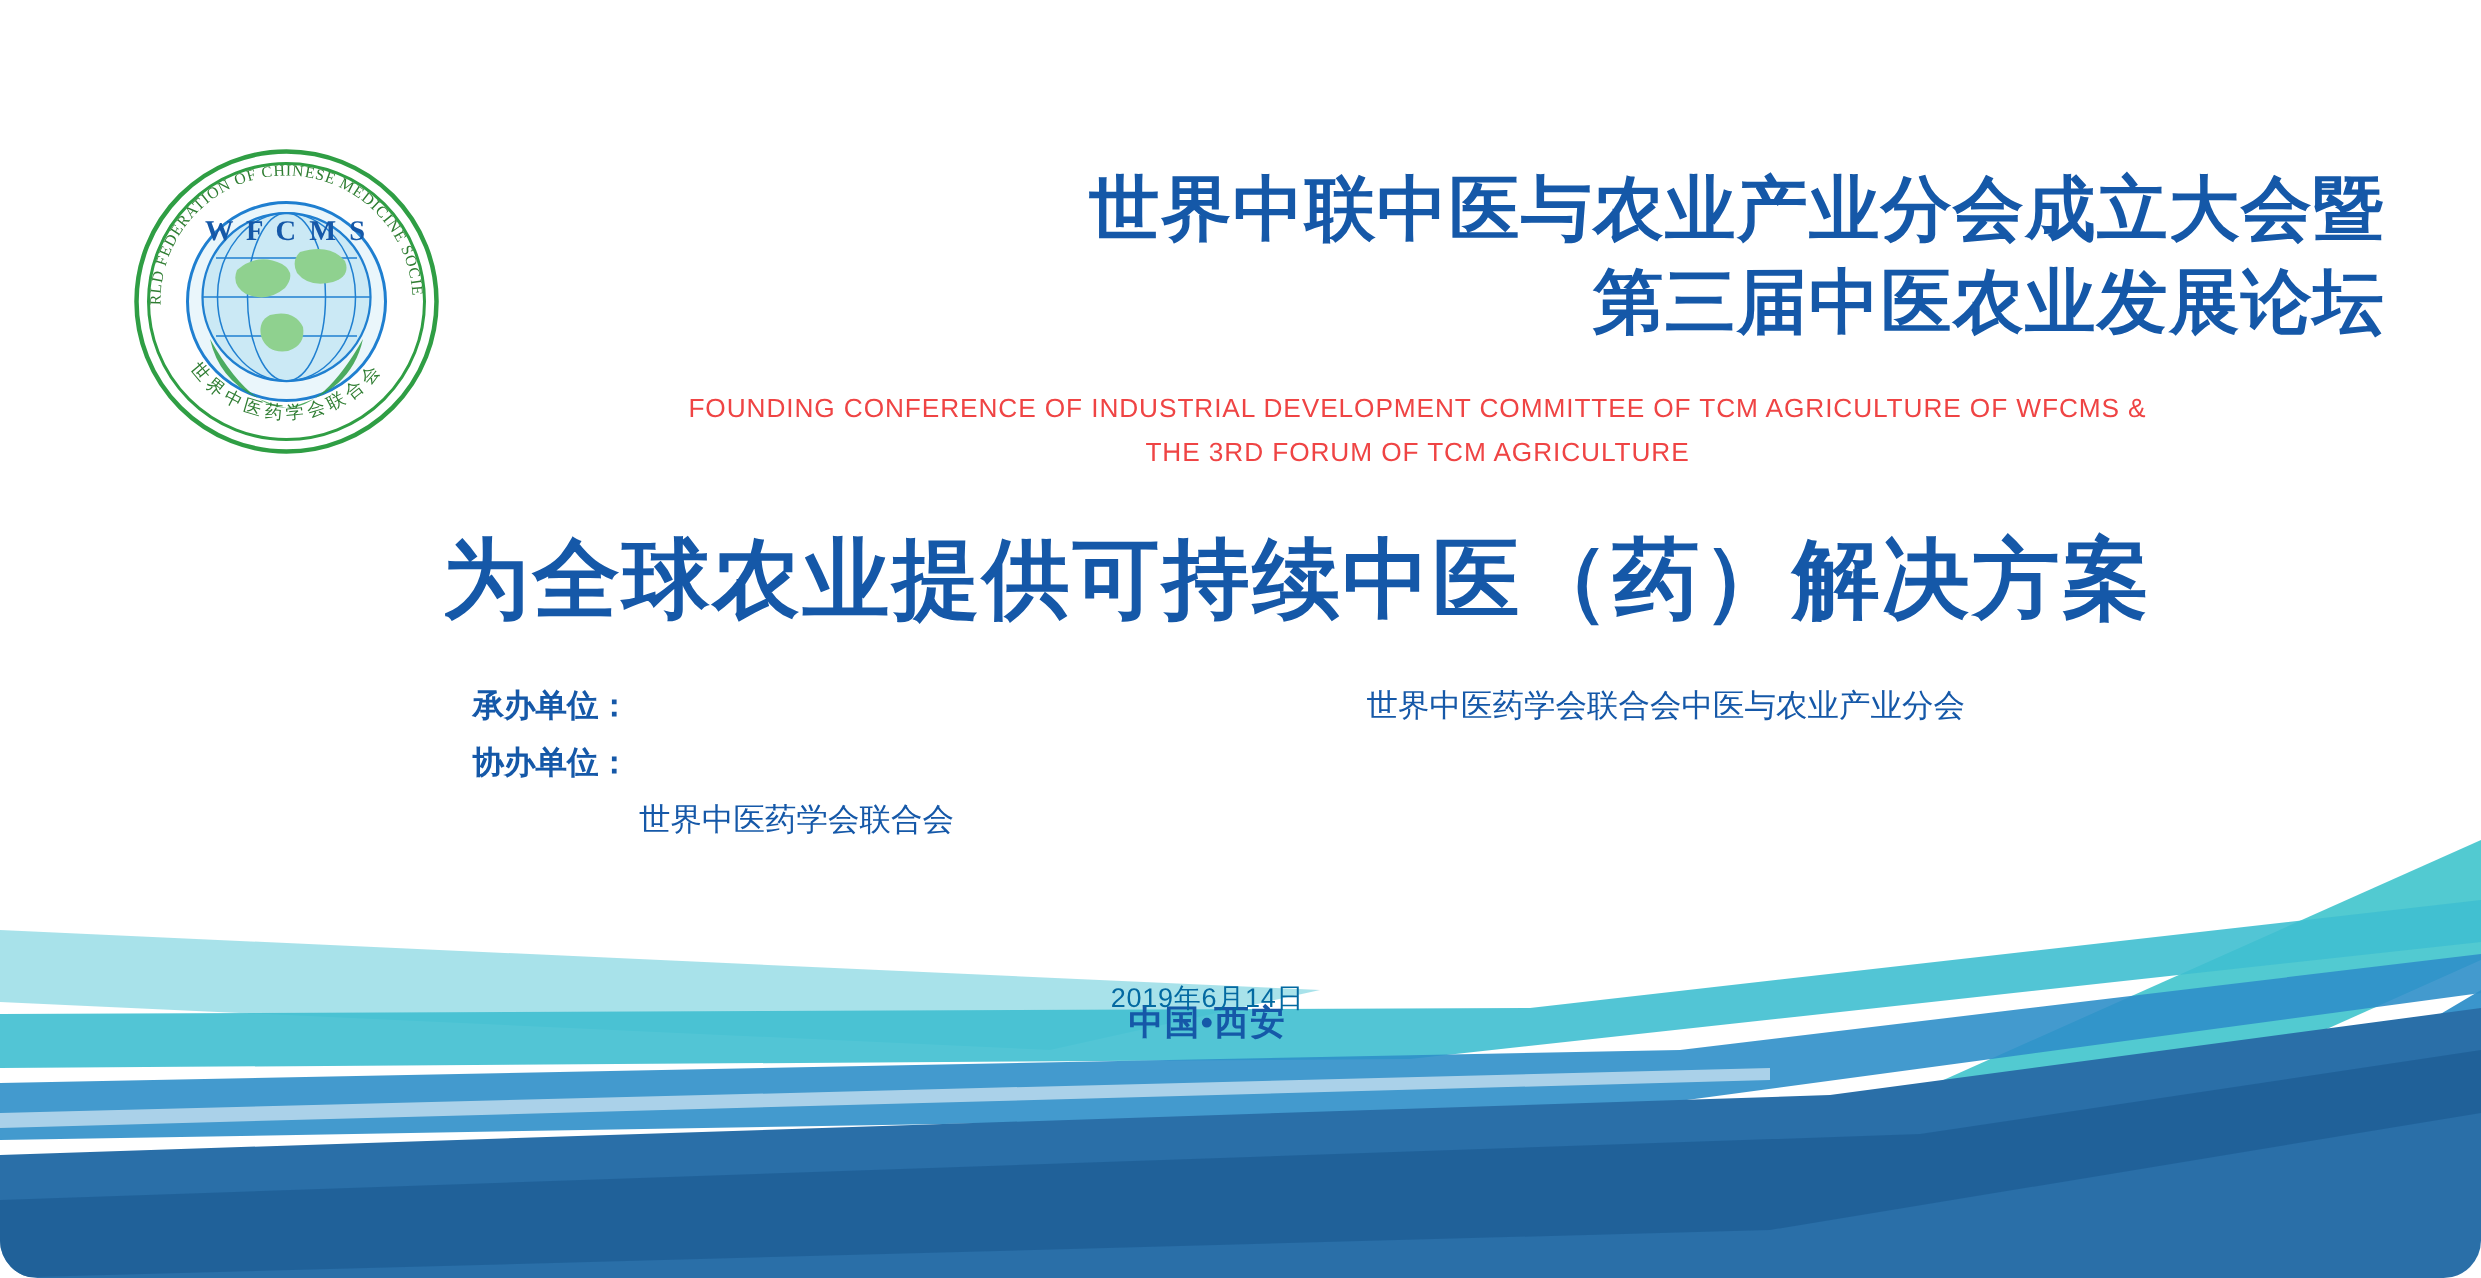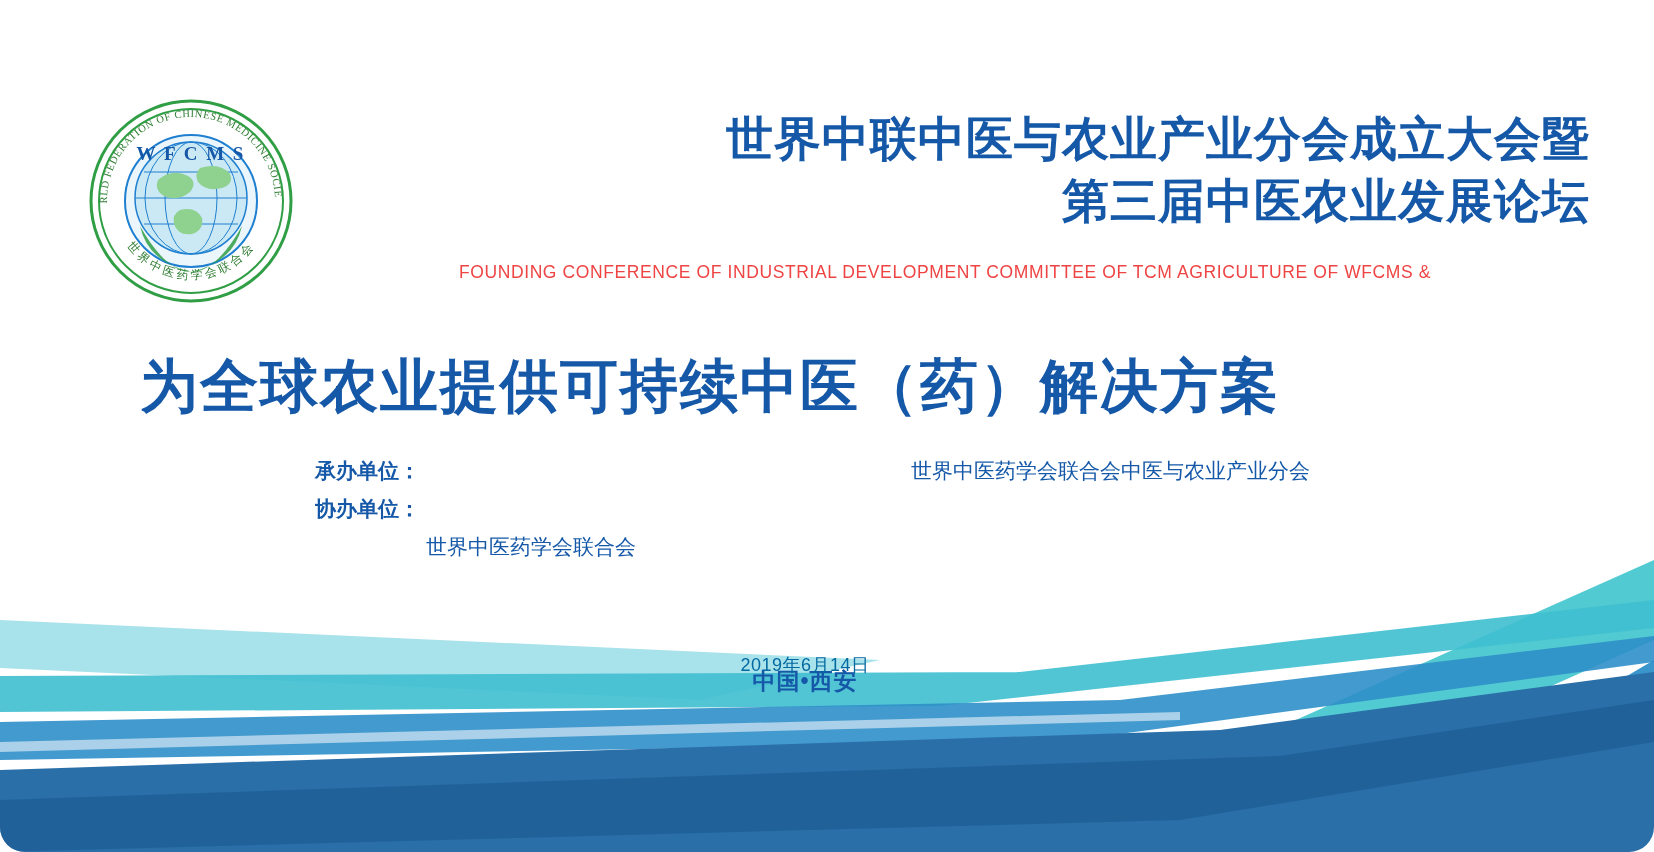--- a/index.html
+++ b/index.html
@@ -59,20 +59,21 @@
     color: #ef4444;
     font-size: 17.5px;
     line-height: 29px;
     letter-spacing: 0.6px;
   }
   .slogan {
     position: absolute;
     left: 140px;
     top: 348px;
     width: 1450px;
+    text-align: center;
     color: #1558a8;
     font-size: 58px;
     font-weight: bold;
     letter-spacing: 2px;
   }
 
   
   .org-block {
     position: absolute;
     left: 300px;
@@ -179,20 +180,21 @@
     </text>
   </svg>
 
   <div class="cn-title">
     <div>世界中联中医与农业产业分会成立大会暨</div>
     <div>第三届中医农业发展论坛</div>
   </div>
 
   <div class="en-title">
     <div>FOUNDING CONFERENCE OF INDUSTRIAL DEVELOPMENT COMMITTEE OF TCM AGRICULTURE OF WFCMS &amp;</div>
+    <div>THE 3RD FORUM OF TCM AGRICULTURE</div>
   </div>
 
   <div class="slogan">为全球农业提供可持续中医（药）解决方案</div>
 
   <div class="org-block">
     <div class="org-row">
       <span class="org-label">承办单位：</span>
       <span class="org-value">世界中医药学会联合会中医与农业产业分会</span>
     </div>
     <div class="org-row">

